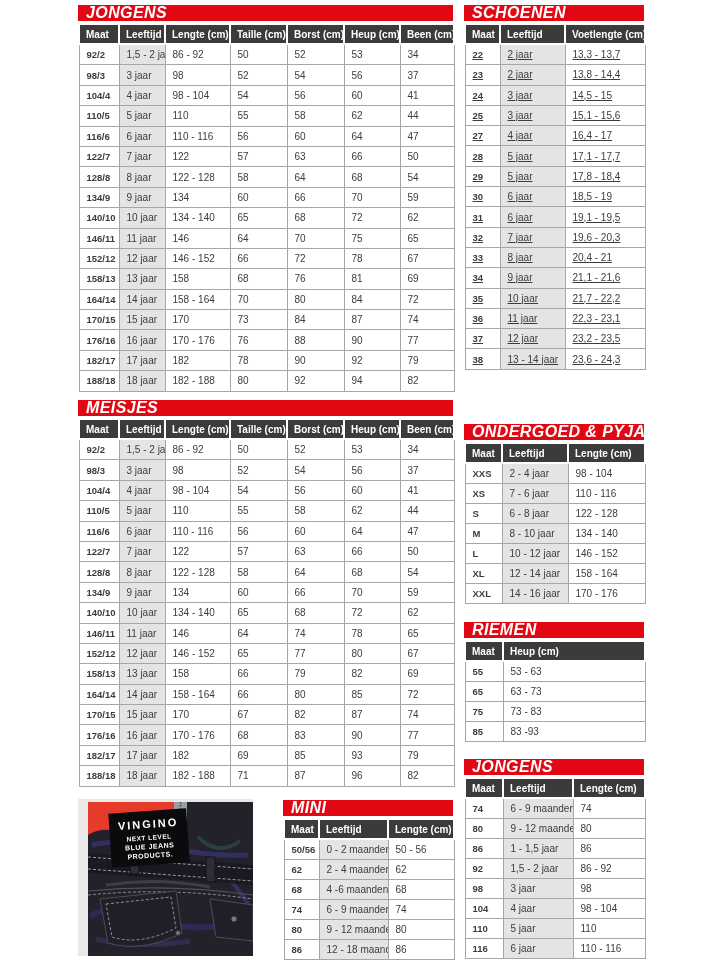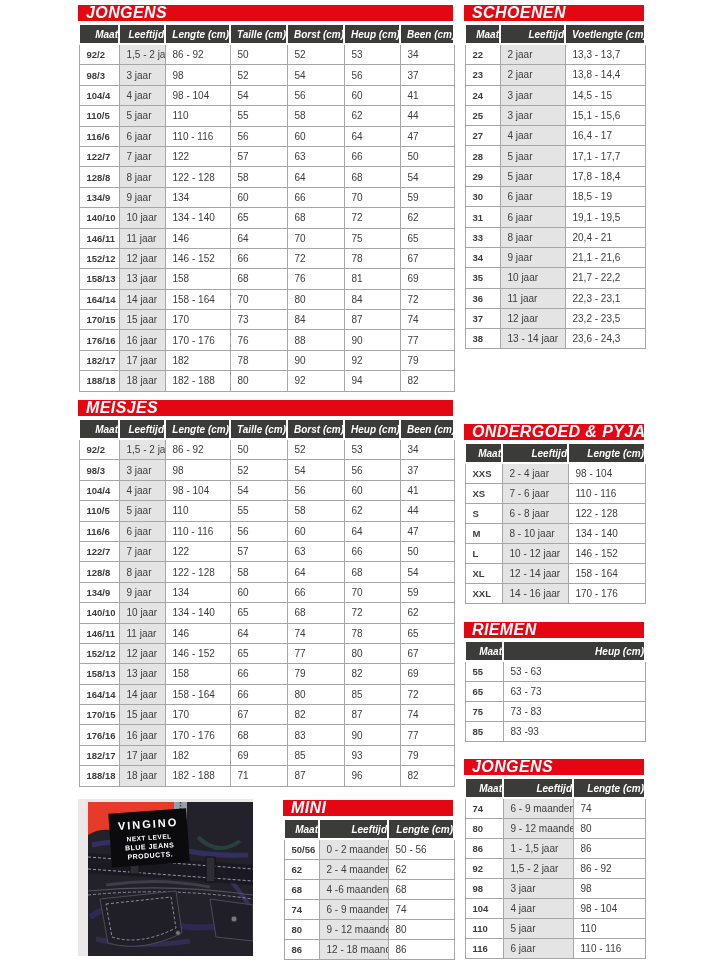--- a/index.html
+++ b/index.html
@@ -8,33 +8,33 @@
     font-family:"Liberation Sans",sans-serif;color:#3c3c3b;
   }
   .sec{position:absolute;}
   .band{
     background:#e30613;color:#ffffff;font-weight:bold;font-style:italic;
     font-size:16px;height:16px;line-height:16px;padding-left:8px;
     letter-spacing:.4px;margin-bottom:2px;white-space:nowrap;
   }
   table{border-collapse:collapse;table-layout:fixed;width:100%;}
   th{
-    background:#3b3b3a;color:#ffffff;font-weight:bold;font-style:italic;
-    font-size:10px;text-align:right;padding:0 0 0 6px;height:18px;
+    background:#3b3b3a;color:#ffffff;font-weight:bold;
+    font-size:10px;text-align:left;padding:0 0 0 6px;height:18px;
     border:2px solid #ffffff;white-space:nowrap;overflow:hidden;
   }
   td{
     font-size:10px;color:#3c3c3b;text-align:left;padding:0 0 0 7px;
     border:1px solid #a6a6a6;background:#ffffff;height:19px;
     white-space:nowrap;overflow:hidden;
   }
   td.maat{font-weight:bold;font-size:9.5px;}
   td.shade{background:#e4e4e4;}
   .t-left td{height:19.4px;}
-  .t-schoenen td{height:19.3px;}
+  .t-schoenen td{height:19.3px;text-decoration:underline;}
   svg text{font-family:"Liberation Sans",sans-serif;}
 </style>
 </head>
 <body>
 
 <div id="page">
 
   <div class="sec" style="left:78px;top:5px;width:375px">
     <div class="band">JONGENS</div>
     <table class="t-left">
@@ -271,20 +271,25 @@
             <td class="maat">30</td>
             <td class="shade">6 jaar</td>
             <td>18,5 - 19</td>
           </tr>
           <tr>
             <td class="maat">31</td>
             <td class="shade">6 jaar</td>
             <td>19,1 - 19,5</td>
           </tr>
           <tr>
+            <td class="maat">32</td>
+            <td class="shade">7 jaar</td>
+            <td>19,6 - 20,3</td>
+          </tr>
+          <tr>
             <td class="maat">33</td>
             <td class="shade">8 jaar</td>
             <td>20,4 - 21</td>
           </tr>
           <tr>
             <td class="maat">34</td>
             <td class="shade">9 jaar</td>
             <td>21,1 - 21,6</td>
           </tr>
           <tr>

